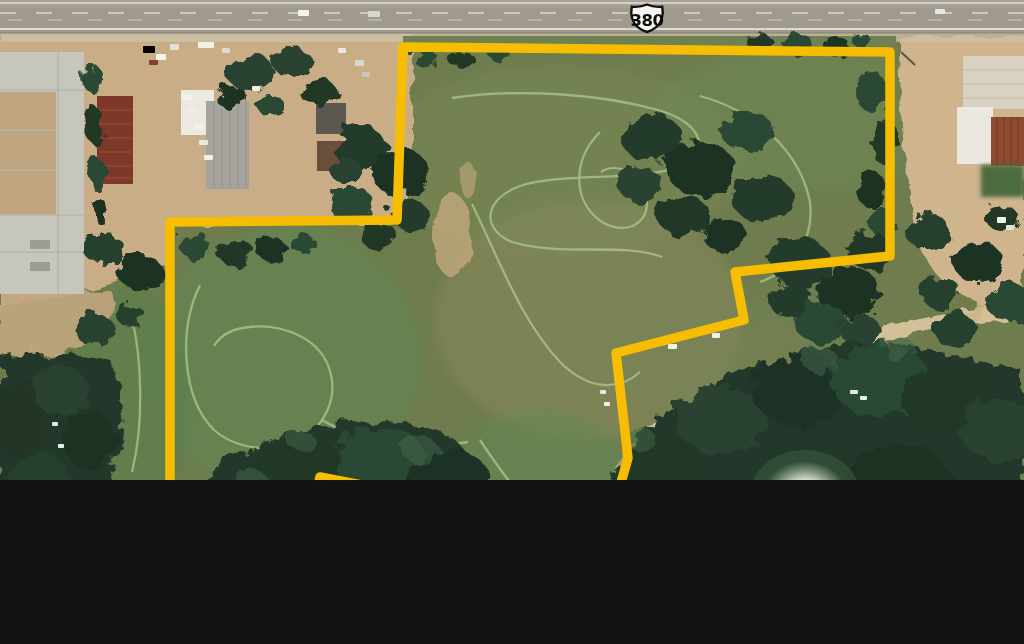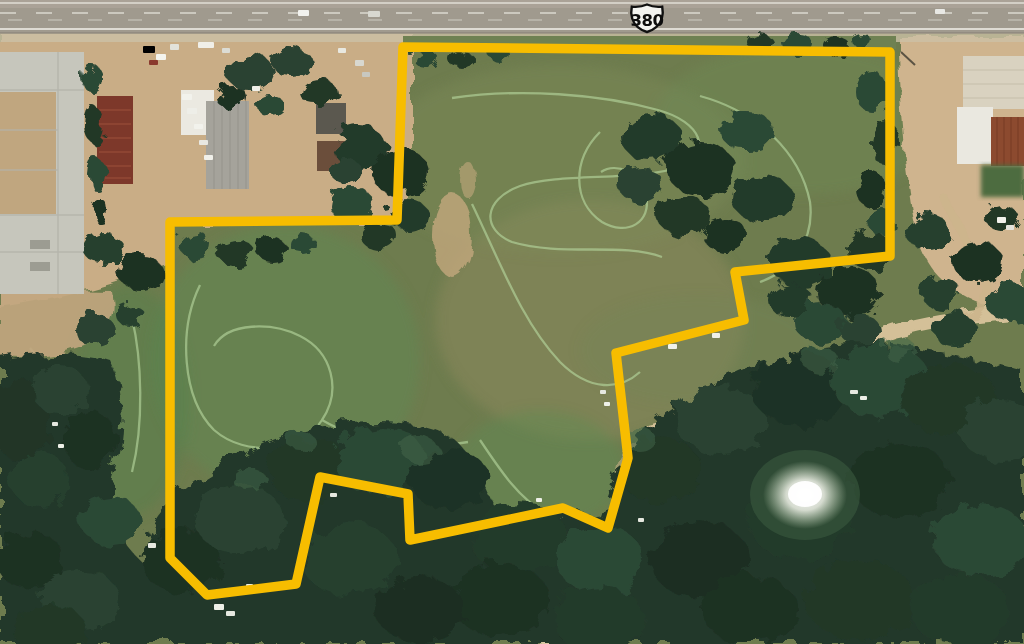--- a/index.html
+++ b/index.html
@@ -1,16 +1,16 @@
 <!DOCTYPE html>
 <html><head>
 <meta charset="utf-8">
 <style>
   html,body{margin:0;padding:0;background:#111;}
-  .stage{position:relative;width:1024px;height:644px;overflow:hidden;font-family:"DejaVu Sans",sans-serif;}
+  .stage{position:relative;width:1024px;height:480px;overflow:hidden;font-family:"DejaVu Sans",sans-serif;}
   svg{display:block;}
   text.shield-num{font-family:"DejaVu Sans","Liberation Sans",sans-serif;font-weight:bold;letter-spacing:-0.5px;}
 </style>
 </head>
 <body>
 
 <div class="stage">
 <svg width="1024" height="644" viewBox="0 0 1024 644">
   <defs>
     <filter id="rough" x="-20%" y="-20%" width="140%" height="140%">

